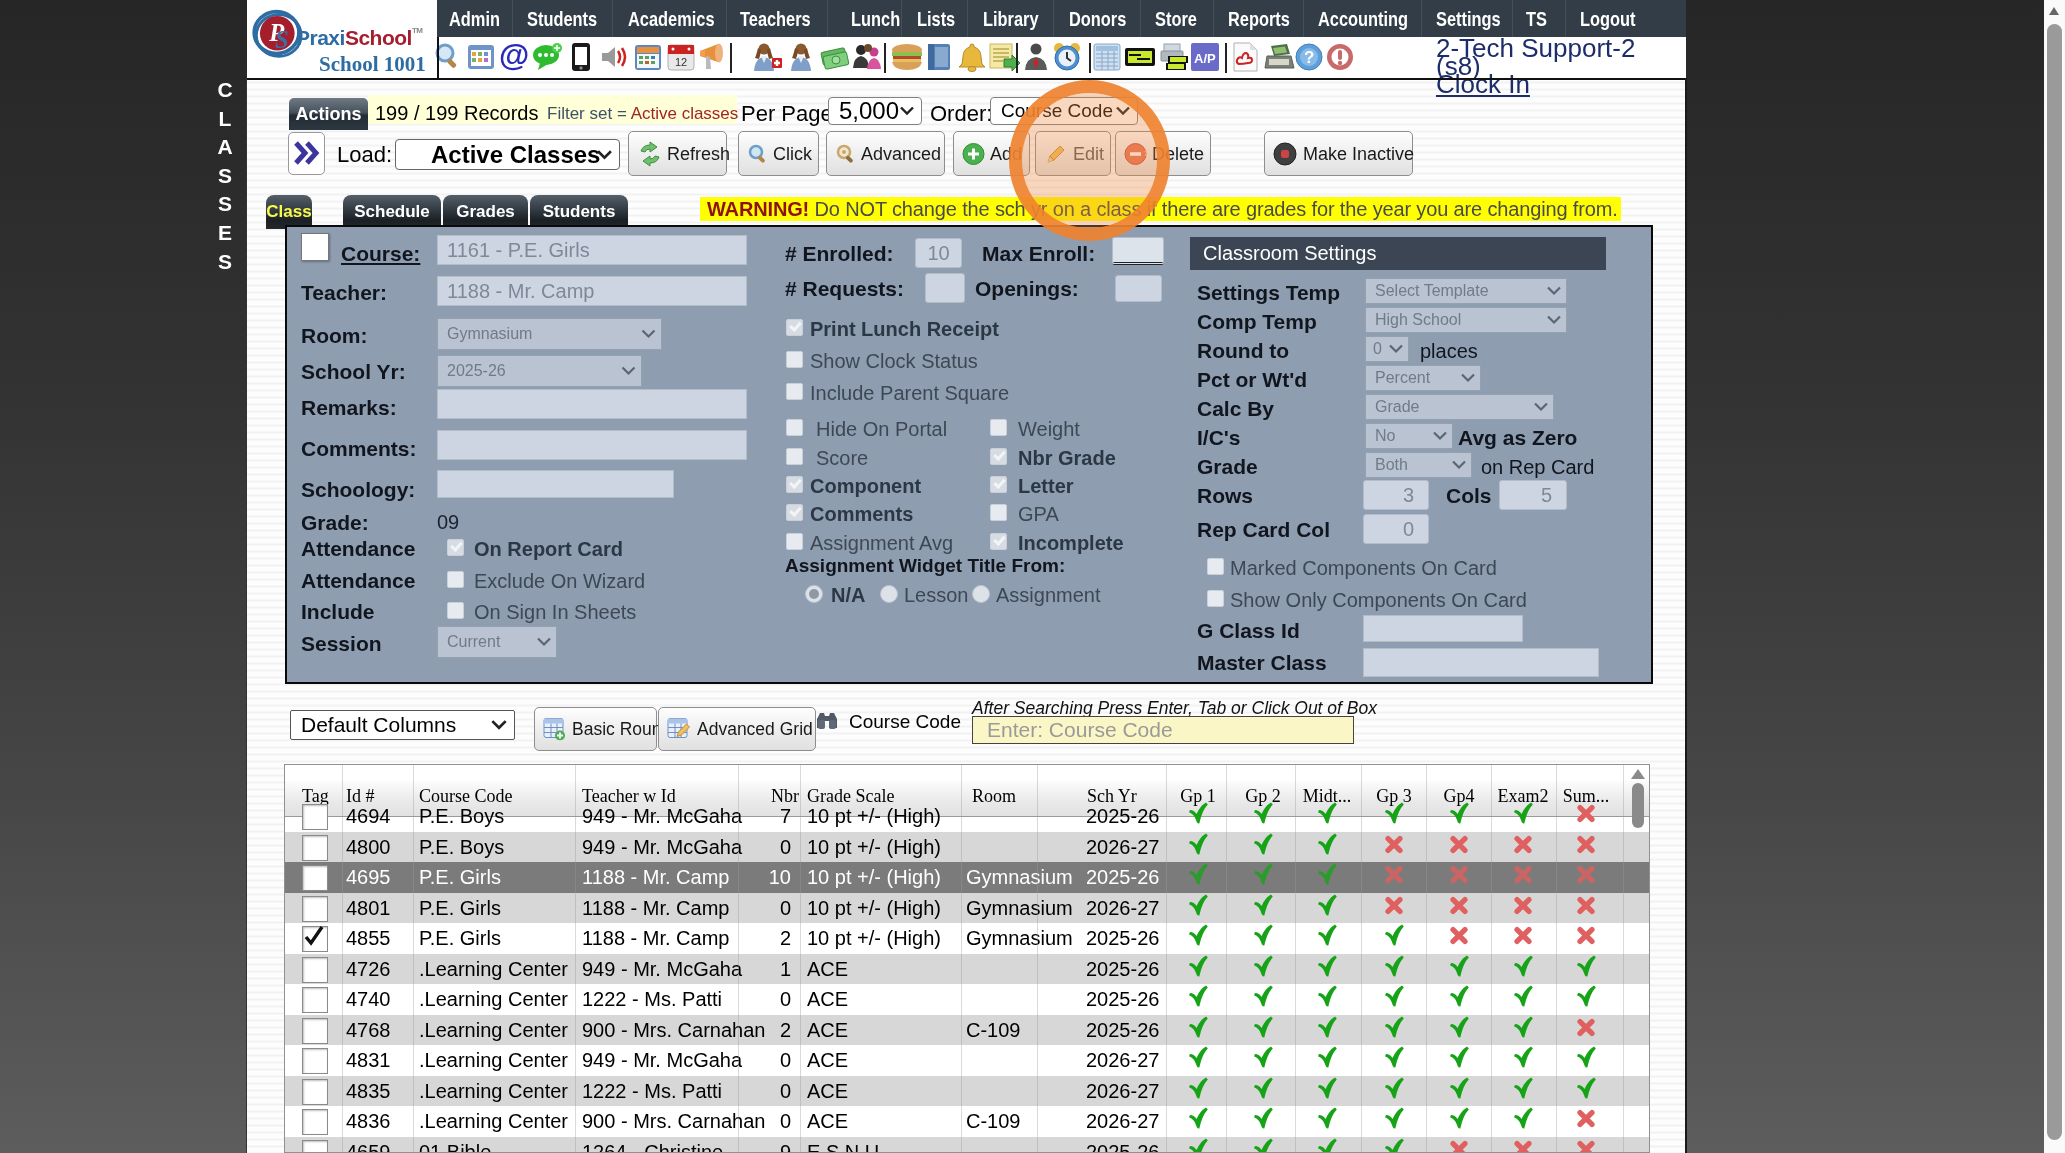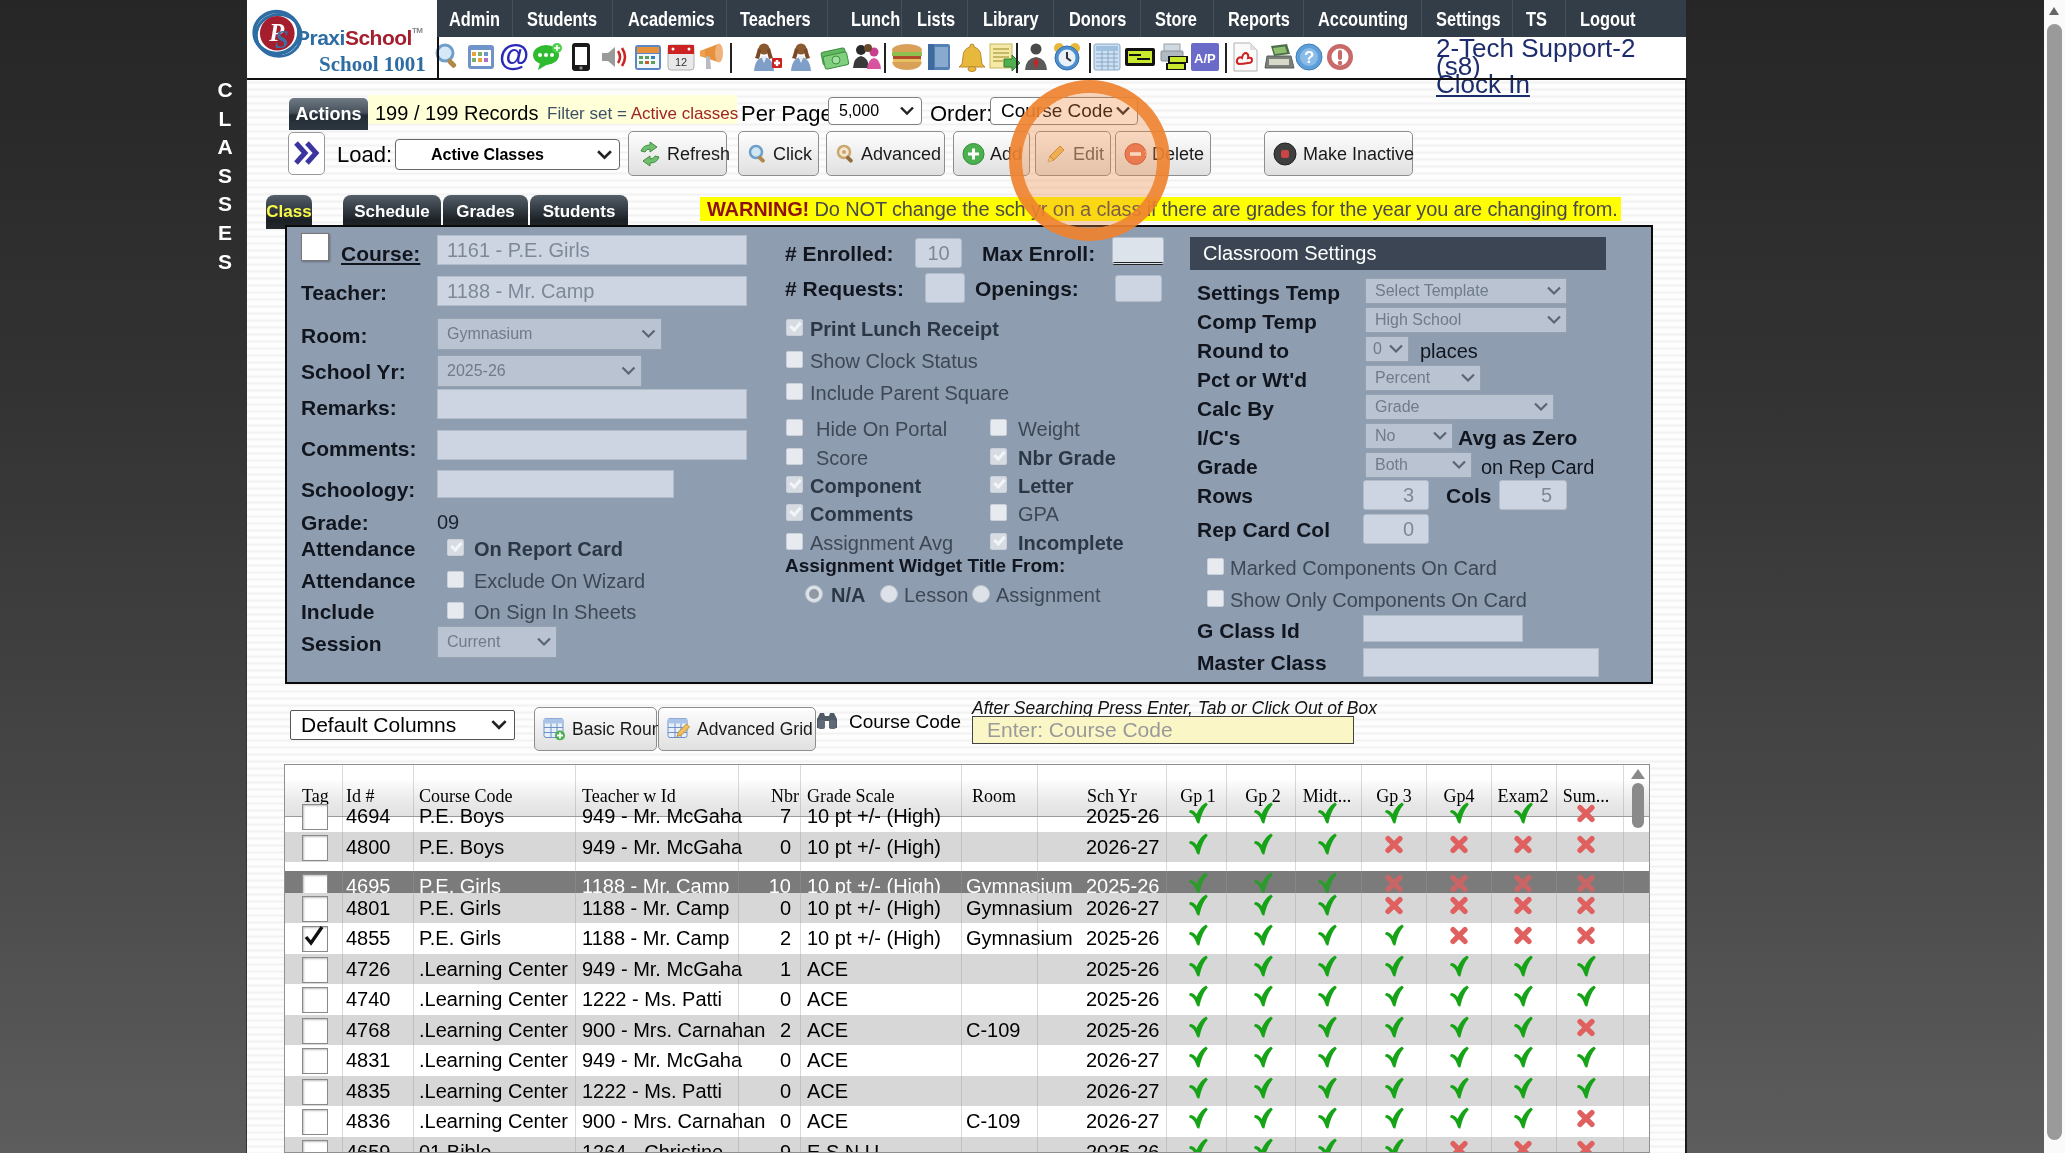--- a/index.html
+++ b/index.html
@@ -26,21 +26,21 @@
 #logoLine{position:absolute;left:437px;top:37px;width:2px;height:41px;background:#111;}
 .tsep{position:absolute;top:6px;width:2px;height:30px;background:#222;}
 .ticon{position:absolute;top:5px;}
 #techTxt{position:absolute;left:1436px;top:39px;width:220px;text-align:left;color:#1d2d6b;font-size:26px;line-height:18px;}
 
 #actionsBtn{position:absolute;left:289px;top:98px;width:79px;height:32px;
   background:linear-gradient(180deg,#707a84 0%,#46515c 45%,#232c35 55%,#2d3740 100%);
   border-radius:5px 5px 0 0;color:#fff;font-weight:bold;font-size:18px;text-align:center;line-height:32px;}
 #ystrip{position:absolute;left:368px;top:95px;width:369px;height:29px;background:#ffffd8;}
 .lbl{font-size:21px;color:#000;}
-.sel{position:absolute;background:#fff;border:1.5px solid #828282;border-radius:4px;font-size:16px;color:#000;}
+.sel{position:absolute;background:#fff;border:1.5px solid #828282;border-radius:4px;font-size:24px;color:#000;}
 .sel .stx{position:absolute;left:10px;top:50%;transform:translateY(-50%);white-space:nowrap;}
 .sel svg{position:absolute;right:7px;top:50%;transform:translateY(-50%);}
 
 .btn{position:absolute;height:43px;font-size:18px;background:linear-gradient(180deg,#fefefe 0%,#ededed 55%,#e0e0e0 100%);
   border:1.5px solid #8e8e8e;border-radius:5px;color:#1a1a1a;}
 .btn .bi{position:absolute;left:8px;top:50%;transform:translateY(-50%);}
 .btn .bt{position:absolute;top:50%;transform:translateY(-50%);white-space:nowrap;}
 
 .dtab{position:absolute;top:195px;height:34px;background:linear-gradient(180deg,#555f69 0%,#39424a 35%,#1b2025 75%,#23282d 100%);
   border-radius:8px 8px 0 0;color:#fff;font-weight:bold;font-size:17px;text-align:center;}
@@ -63,21 +63,21 @@
 .rad.on::after{content:"";position:absolute;left:3px;top:3px;width:10px;height:10px;border-radius:50%;background:#9099a3;}
 #csHdr{position:absolute;left:1190px;top:237px;width:416px;height:33px;background:#3b4553;color:#fff;font-size:20px;line-height:33px;padding-left:13px;box-sizing:border-box;}
 
 
 #tbl{position:absolute;left:284px;top:764px;width:1366px;height:389px;background:#fff;border:1px solid #909090;box-sizing:border-box;overflow:hidden;}
 #thead{position:absolute;left:0;top:16px;width:1364px;height:36px;background:linear-gradient(180deg,#fcfcfc,#e9e9e9 60%,#e2e2e2);border-bottom:1px solid #9a9a9a;box-sizing:border-box;font-family:Liberation Serif, serif;}
 .th{position:absolute;top:5px;font-size:18px;color:#000;white-space:nowrap;}
 .vln{position:absolute;top:0;width:1px;height:389px;background:rgba(155,155,155,0.38);}
 .row{position:absolute;left:0;width:1364px;height:30.5px;font-size:20px;color:#000;}
 .row.alt{background:#d7d7d7;}
-.row.selr{background:#7b7b7b;color:#fff;margin-top:9px;}
+.row.selr{background:#7b7b7b;color:#fff;}
 .selr .fico{opacity:0.78;}
 .row span{position:absolute;top:50%;transform:translateY(-50%);white-space:nowrap;}
 .rcb{position:absolute;left:17px;top:3px;width:24px;height:24px;background:#fff;border:1px solid #8a8a8a;box-shadow:inset 1px 1px 2px rgba(0,0,0,0.25);}
 .fico{position:absolute;transform:translate(-50%,-50%);top:15px;}
 </style>
 </head>
 <body>
 <div id="content"></div>
 <div id="classes">C<br>L<br>A<br>S<br>S<br>E<br>S</div>
 <div id="logoBox">

